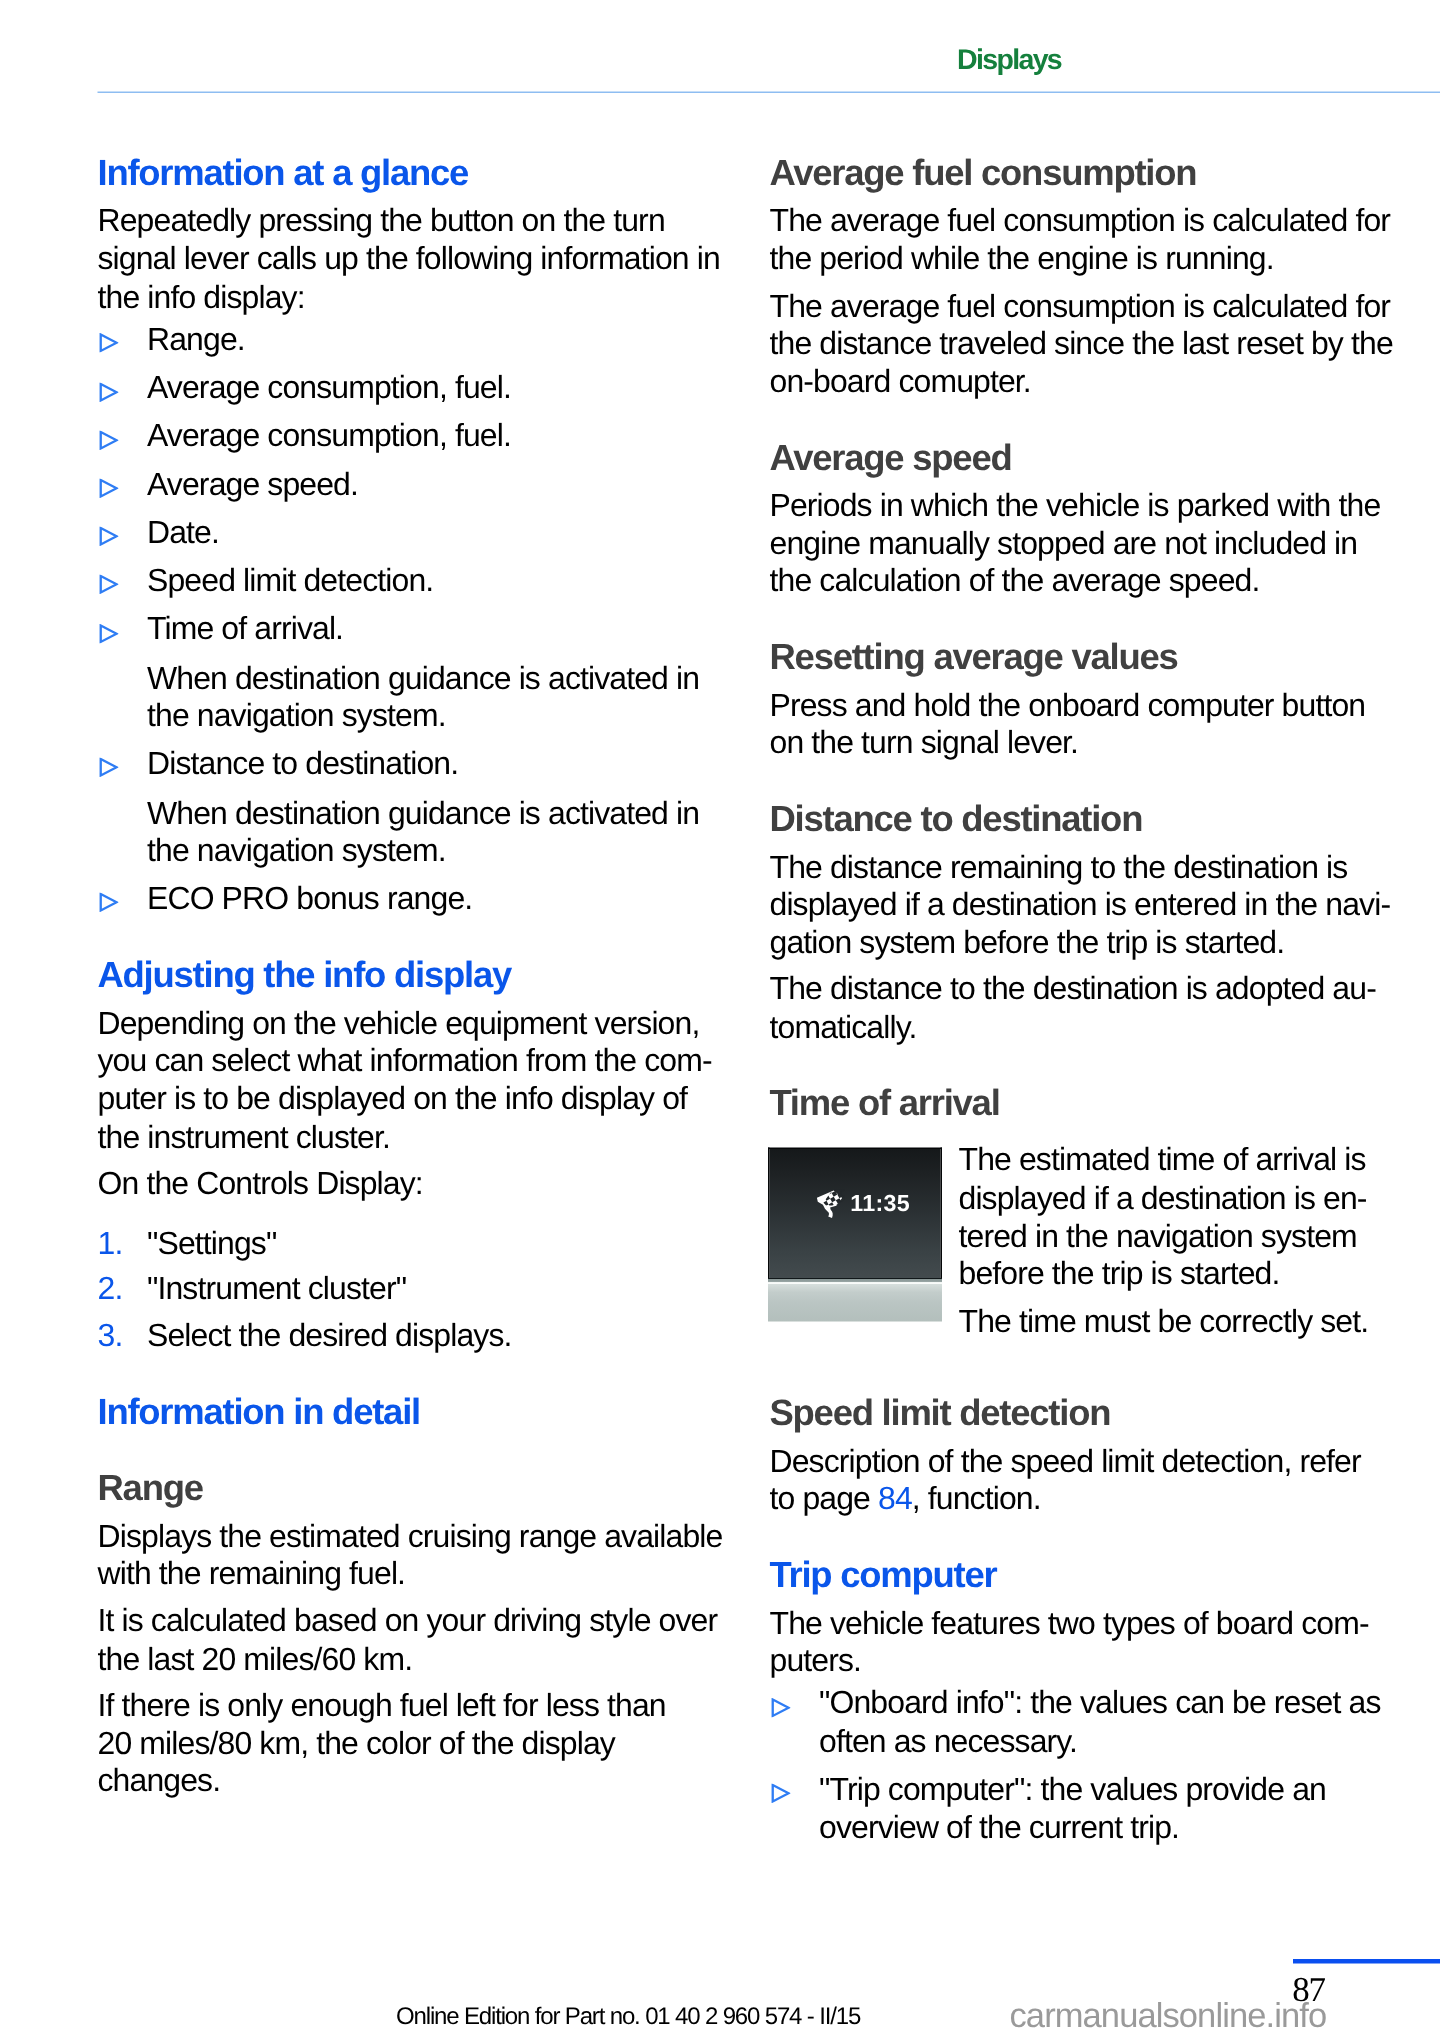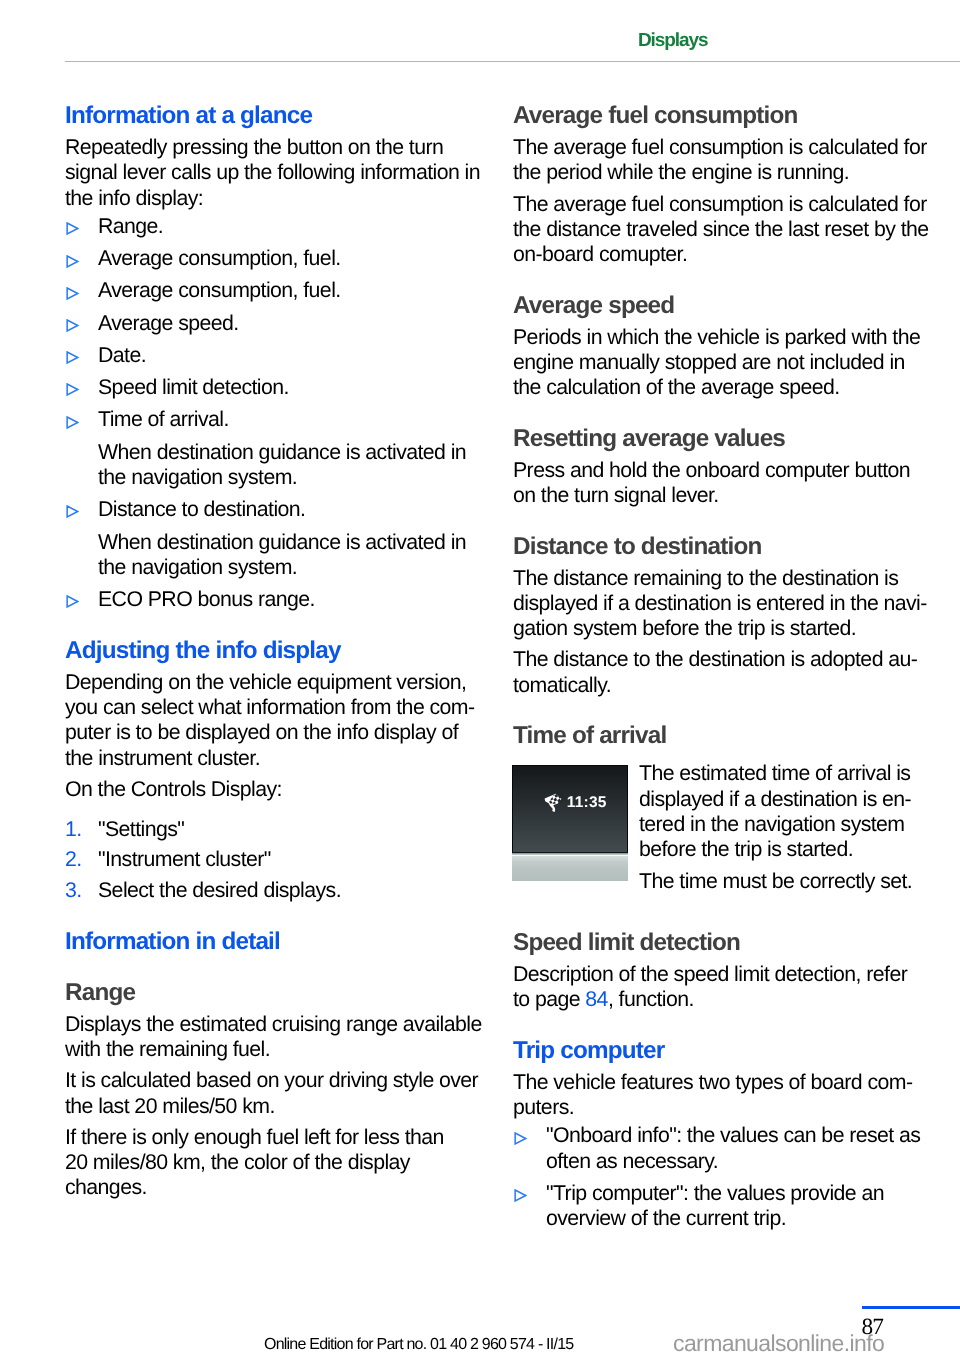--- a/index.html
+++ b/index.html
@@ -165,21 +165,21 @@
         </li>
       </ol>
       <h2 class="h2">Information in detail</h2>
       <h3 class="h3">Range</h3>
       <p class="p after-head">
         <span class="ln">Displays the estimated cruising range available</span>
         <span class="ln">with the remaining fuel.</span>
       </p>
       <p class="p">
         <span class="ln">It is calculated based on your driving style over</span>
-        <span class="ln">the last 20 miles/50 km.</span>
+        <span class="ln">the last 20 miles/60 km.</span>
       </p>
       <p class="p">
         <span class="ln">If there is only enough fuel left for less than</span>
         <span class="ln">20 miles/80 km, the color of the display</span>
         <span class="ln">changes.</span>
       </p>
     </div>
   <div class="col col-right" id="col-right">
       <h3 class="h3">Average fuel consumption</h3>
       <p class="p after-head">

